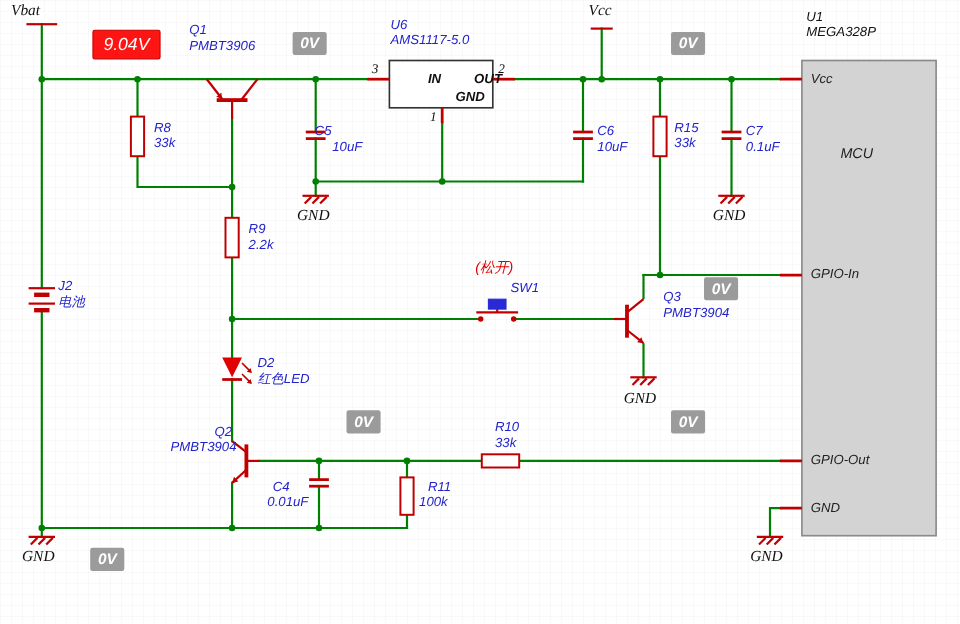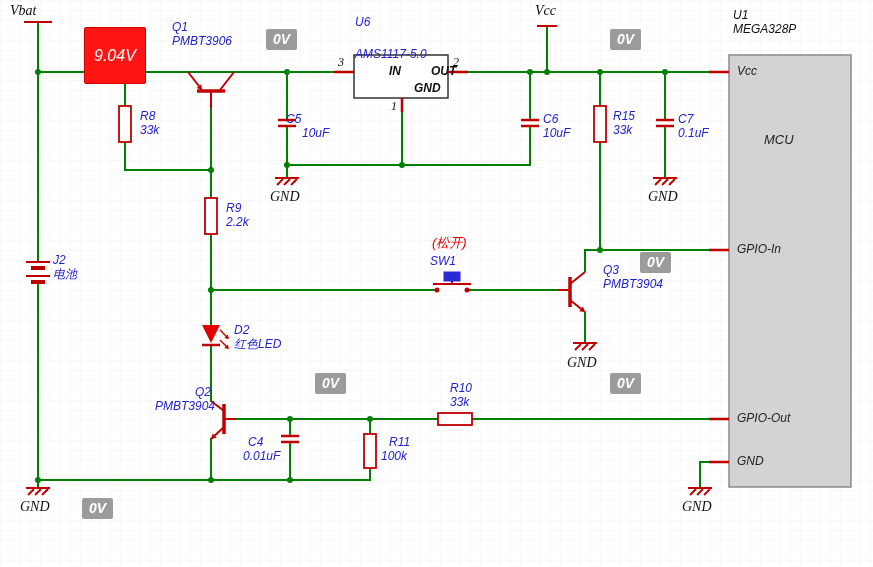--- a/index.html
+++ b/index.html
@@ -19,21 +19,21 @@
   .net{font-size:14px;color:#101010;font-family:"Liberation Serif",serif;}
   .pn{font-size:12px;color:#101010;font-family:"Liberation Serif",serif;}
   .blk{font-size:12px;color:#101010;}
   .regpin{font-size:12px;font-weight:bold;color:#101010;margin-left:27px;}
   .mcupin{font-size:12px;color:#222222;}
   .mcuname{font-size:13px;color:#222222;}
   .state{font-size:13px;color:#e00000;}
   .badge{position:absolute;background:#9b9b9b;color:#ffffff;font-weight:bold;
     font-size:14px;padding:2px 7px;border-radius:2px;line-height:1.2;text-align:right;}
   .probe{position:absolute;background:#ff1414;color:#ffffff;font-size:16px;
-    padding:18px 9px;border-radius:2px;line-height:1.2;border:1px solid #cc0000;}
+    padding:3px 9px;border-radius:2px;line-height:1.2;border:1px solid #cc0000;}
 </style>
 </head>
 <body>
 
 <div id="stage">
 
   <svg width="873" height="567" viewBox="0 0 873 567">
 
     <g stroke="#008000" stroke-width="2" fill="none" stroke-linecap="square">
       <path d="M38,22 V262"></path>
@@ -233,21 +233,21 @@
     </g>
   </svg>
 
   <div class="t net" style="left:10px;top:4px">Vbat</div>
   <div class="probe" style="left:84px;top:27px">9.04V</div>
   <div class="t lbl" style="left:172px;top:21px">Q1</div>
   <div class="t lbl" style="left:172px;top:35px">PMBT3906</div>
   <div class="badge" style="left:266px;top:29px">0V</div>
 
   <div class="t lbl" style="left:355px;top:16px">U6</div>
-  <div class="t lbl" style="left:355px;top:48px">AMS1117-5.0</div>
+  <div class="t lbl" style="left:355px;top:30px">AMS1117-5.0</div>
   <div class="t regpin" style="left:362px;top:65px">IN</div>
   <div class="t regpin" style="left:404px;top:65px">OUT</div>
   <div class="t regpin" style="left:387px;top:82px">GND</div>
   <div class="t pn" style="left:338px;top:56px">3</div>
   <div class="t pn" style="left:453px;top:56px">2</div>
   <div class="t pn" style="left:391px;top:100px">1</div>
 
   <div class="t net" style="left:535px;top:4px">Vcc</div>
   <div class="badge" style="left:610px;top:29px">0V</div>
 
@@ -273,21 +273,21 @@
   <div class="t lbl" style="left:678px;top:127px">0.1uF</div>
   <div class="t net" style="left:648px;top:190px">GND</div>
 
   <div class="t lbl" style="left:226px;top:202px">R9</div>
   <div class="t lbl" style="left:226px;top:216px">2.2k</div>
 
   <div class="t lbl" style="left:53px;top:254px">J2</div>
   <div class="t lbl" style="left:53px;top:268px">电池</div>
 
   <div class="t state" style="left:432px;top:236px">(松开)</div>
-  <div class="t lbl" style="left:430px;top:255px">SW1</div>
+  <div class="t lbl" style="left:464px;top:255px">SW1</div>
 
   <div class="t lbl" style="left:603px;top:264px">Q3</div>
   <div class="t lbl" style="left:603px;top:278px">PMBT3904</div>
   <div class="badge" style="left:640px;top:252px">0V</div>
   <div class="t net" style="left:567px;top:356px">GND</div>
 
   <div class="t lbl" style="left:234px;top:324px">D2</div>
   <div class="t lbl" style="left:234px;top:338px">红色LED</div>
 
   <div class="badge" style="left:315px;top:373px">0V</div>

